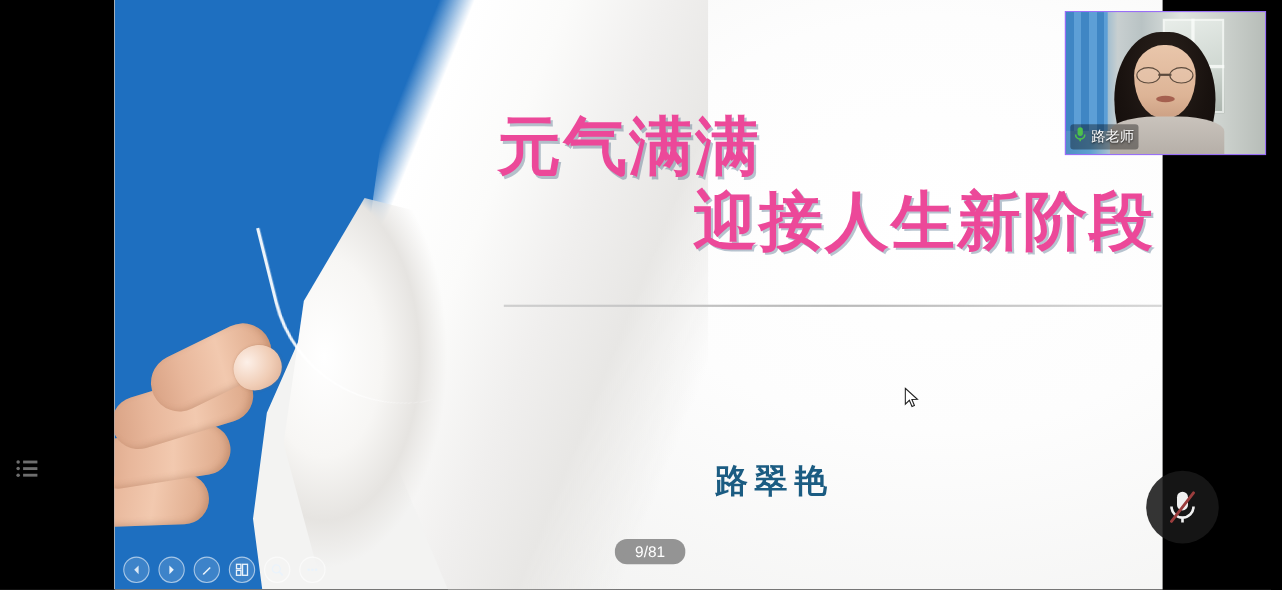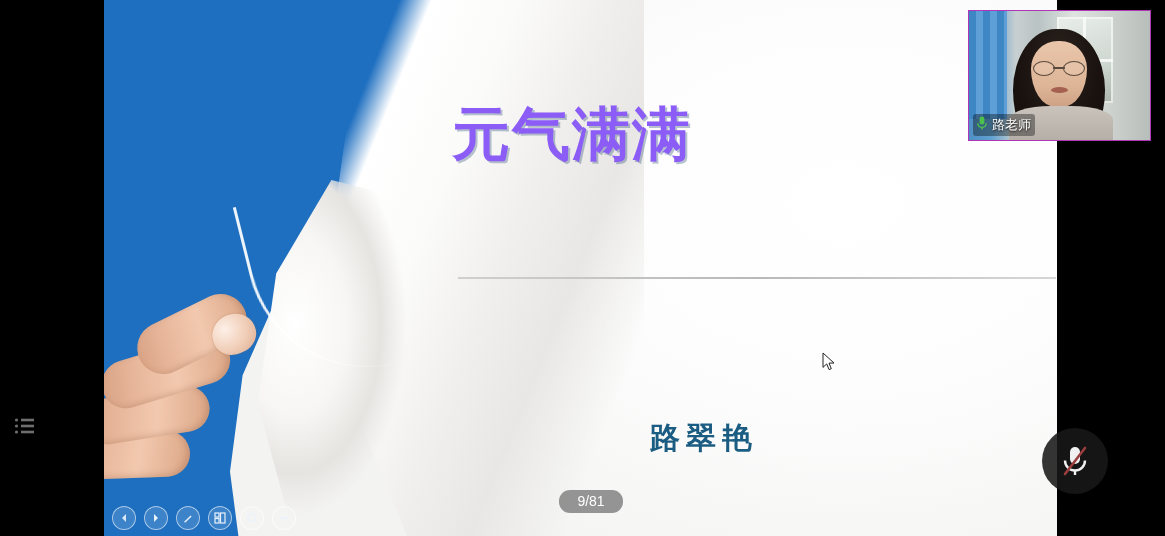--- a/index.html
+++ b/index.html
@@ -149,21 +149,21 @@
   }
 
   
   .title-block {
     position: absolute;
     left: 250px;
     top: 104px;
     width: 700px;
   }
   .title-line {
-    color: #8b5cf6;
+    color: #ec4899;
     font-weight: bold;
     font-size: 58px;
     line-height: 1.03;
     letter-spacing: 2px;
     white-space: nowrap;
     text-shadow: 2px 2px 0 rgba(20,60,100,0.30);
   }
   .title-line-1 { text-align: left;  padding-left: 98px; }
   .title-line-2 { text-align: right; padding-right: 4px; margin-top: 8px; }
 
@@ -249,21 +249,21 @@
   }
 
   
   .video-tile {
     position: absolute;
     left: 968px;
     top: 10px;
     width: 181px;
     height: 129px;
     overflow: hidden;
-    background: #a21caf;
+    background: #8b5cf6;
     border: 1px solid rgba(255,255,255,0.12);
   }
   .vt-bg {
     position: absolute;
     inset: 0;
     background:
       linear-gradient(90deg,
         #4f8fc4 0%, #5fa0cf 12%,
         #c8cfd0 26%, #b9c3c4 38%,
         #dfe3e0 58%, #cfd4d0 76%,
@@ -403,20 +403,21 @@
     <div class="hand">
       <div class="finger f4"></div>
       <div class="finger f3"></div>
       <div class="finger f2"></div>
       <div class="finger f1"></div>
       <div class="nail"></div>
     </div>
 
     <div class="title-block">
       <div class="title-line title-line-1">元气满满</div>
+      <div class="title-line title-line-2">迎接人生新阶段</div>
     </div>
 
     <div class="divider"></div>
 
     <div class="presenter-block">
       <div class="presenter-name">路翠艳</div>
     </div>
 
     <div class="page-indicator">9/81</div>
 

